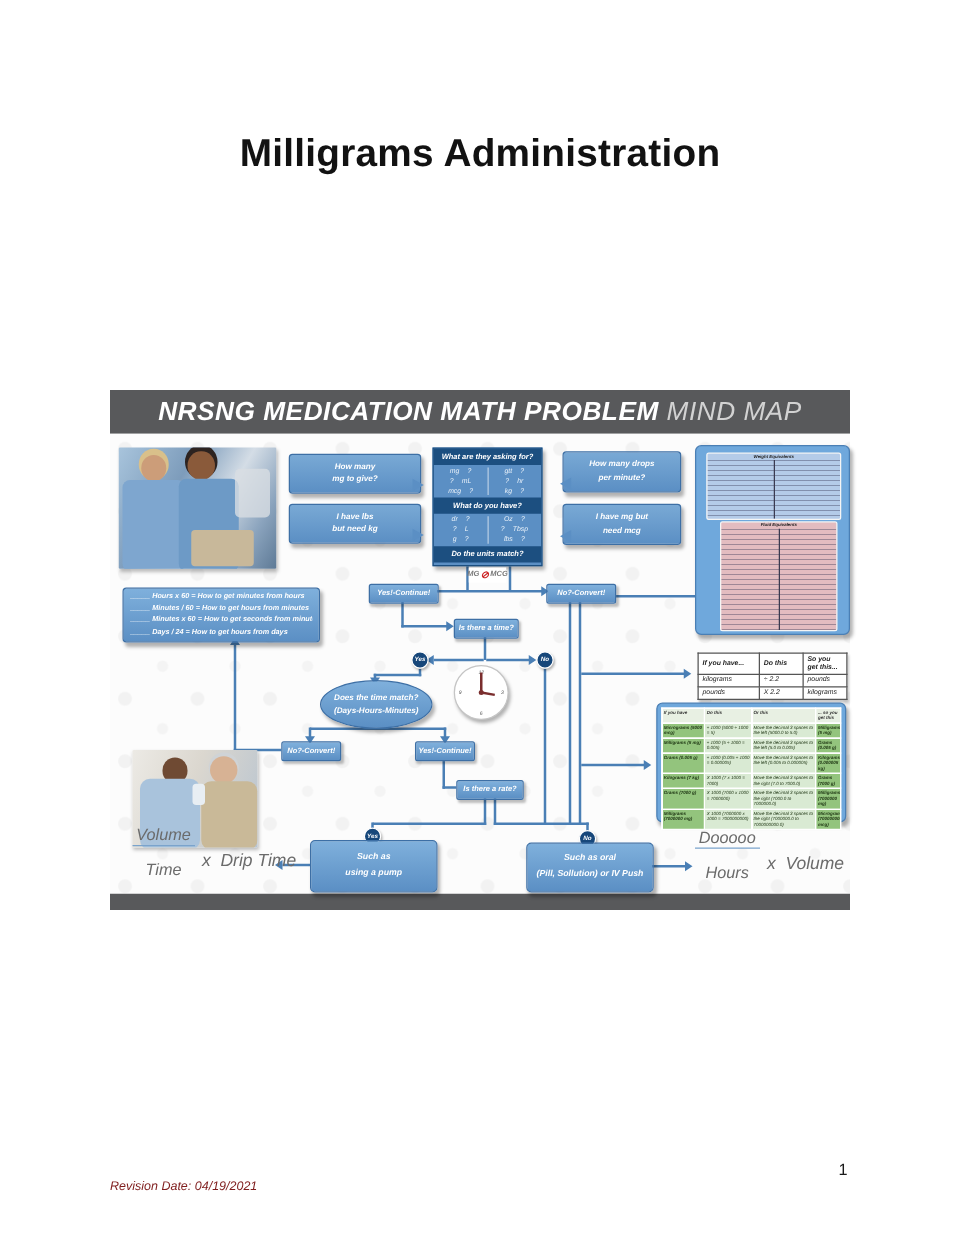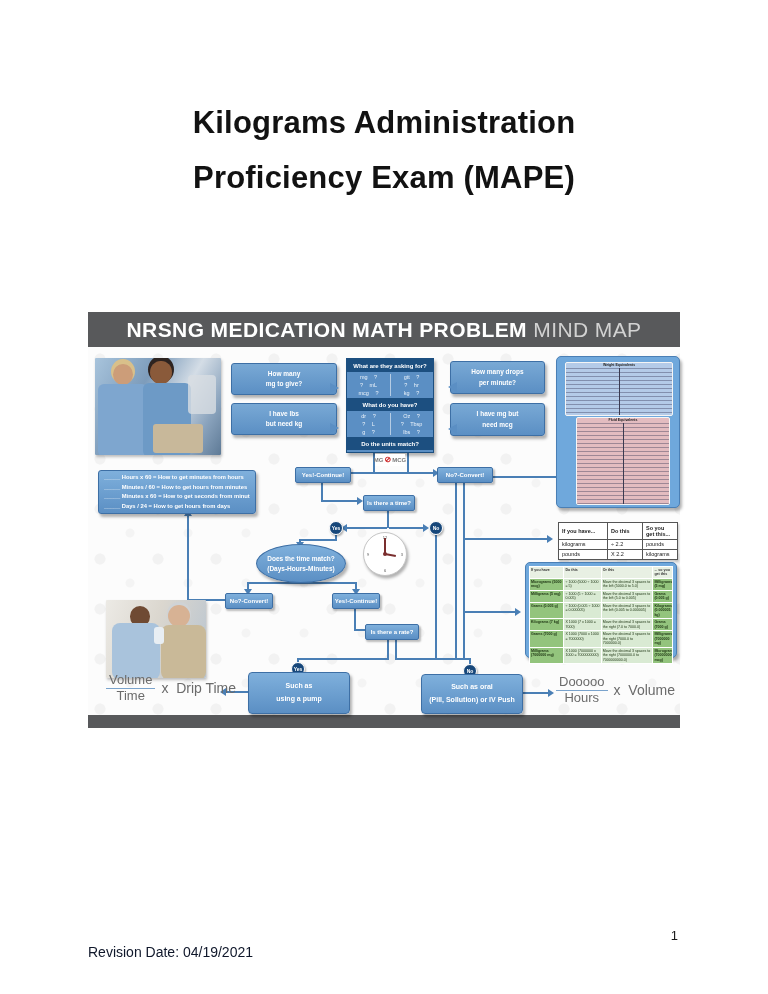--- a/index.html
+++ b/index.html
@@ -2,25 +2,25 @@
 <html><head>
 <meta charset="utf-8">
 <style>
   html,body{margin:0;padding:0;background:#ffffff;}
   .page{position:relative;width:768px;height:994px;background:#ffffff;font-family:"Liberation Sans",sans-serif;overflow:hidden;}
 
   
   .doc-title{position:absolute;left:0;right:0;top:95px;text-align:center;font-size:31px;font-weight:bold;color:#121212;line-height:55px;letter-spacing:0.2px;}
 
   
-  .rev{position:absolute;left:88px;top:944px;font-size:14px;color:#0f172a;}
+  .rev{position:absolute;left:88px;top:944px;font-size:10px;color:#7f1d1d;font-style:italic;}
   .pageno{position:absolute;right:90px;top:928px;font-size:13px;color:#1a1a1a;}
 
   
-  .mindmap{position:absolute;left:88px;top:312px;width:592px;height:504px;}
+  .mindmap{position:absolute;left:88px;top:312px;width:592px;height:504px;font-style:italic;}
   .mm-header{position:absolute;left:0;top:0;width:592px;height:35px;background:#58595b;color:#fff;display:flex;align-items:center;justify-content:center;font-size:21px;font-weight:bold;letter-spacing:0.4px;white-space:pre;}
   .mm-header .light{font-weight:normal;color:#d2d2d2;}
   .mm-body{position:absolute;left:0;top:35px;width:592px;height:368px;background-color:#fcfcfc;
     background-image:radial-gradient(circle at 12px 12px,#f2f2f2 0 5px,rgba(0,0,0,0) 6px),radial-gradient(circle at 42px 36px,#f4f4f4 0 4px,rgba(0,0,0,0) 5px);
     background-size:58px 50px;}
   .mm-footerbar{position:absolute;left:0;top:403px;width:592px;height:13px;background:#58595b;}
 
   
   .ln{position:absolute;background:#4a7fb5;}
   .arr{position:absolute;width:0;height:0;}
@@ -91,31 +91,30 @@
   .clock .t12,.clock .t3,.clock .t6,.clock .t9{position:absolute;font-size:4px;color:#555;}
   .clock .t12{left:50%;top:2px;transform:translateX(-50%);}
   .clock .t6{left:50%;bottom:2px;transform:translateX(-50%);}
   .clock .t3{right:3px;top:50%;transform:translateY(-50%);}
   .clock .t9{left:3px;top:50%;transform:translateY(-50%);}
 
   
   .formula{position:absolute;color:#6b6b6b;font-size:13px;display:flex;align-items:center;gap:6px;}
   .frac{display:inline-flex;flex-direction:column;align-items:center;line-height:1.15;justify-content:center;}
   .frac .num{padding:0 3px;border-bottom:1.5px solid #7aa3cc;}
-  .frac .den{padding:0 3px;}
+  .frac .den{padding:12px 3px;}
   .formula .rest{font-size:14px;white-space:pre;}
 </style>
 </head>
 <body>
 
 <div class="page">
 
   <div class="doc-title">
-    <div>Kilograms Administration</div>
-    <div>Proficiency Exam (MAPE)</div>
+    <div>Milligrams Administration</div>
   </div>
 
   <div class="mindmap">
     <div class="mm-header"><span>NRSNG MEDICATION MATH PROBLEM</span><span class="light"> MIND MAP</span></div>
     <div class="mm-body"></div>
     <div class="mm-footerbar"></div>
 
     <div class="ln" style="left:285px;top:141px;width:2px;height:19px;"></div>
     <div class="ln" style="left:319px;top:141px;width:2px;height:19px;"></div>
     <div class="ln" style="left:261px;top:160px;width:88px;height:2px;"></div>

